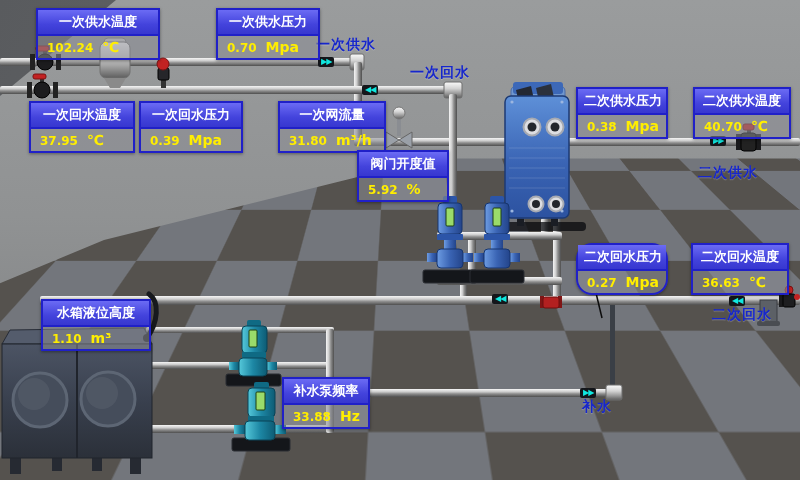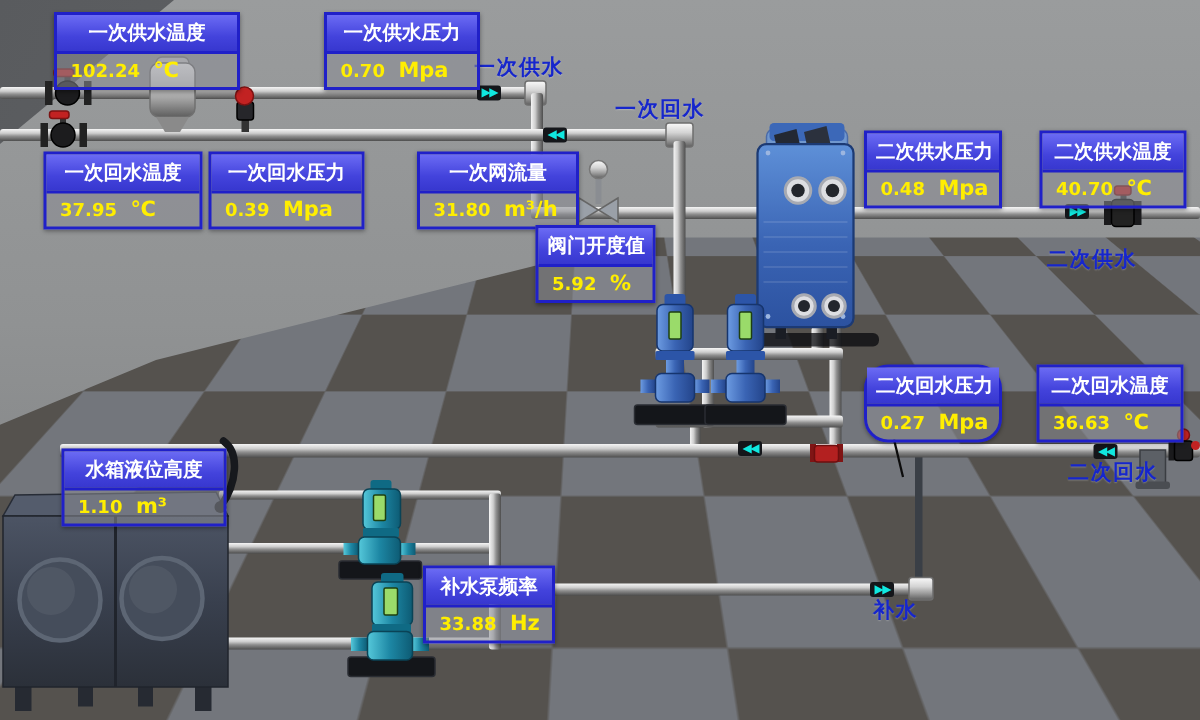--- a/index.html
+++ b/index.html
@@ -332,32 +332,32 @@
   </div>
 
   <div class="gauge" style="left:246px;top:101px;width:108px;margin-left:32px;">
     <div class="gauge-title">一次网流量</div>
     <div class="gauge-row">
       <span class="gauge-val">31.80</span>
       <span class="gauge-unit">m³/h</span>
     </div>
   </div>
 
-  <div class="gauge" style="left:357px;top:150px;width:80px;">
+  <div class="gauge" style="left:357px;top:150px;width:92px;">
     <div class="gauge-title">阀门开度值</div>
     <div class="gauge-row">
       <span class="gauge-val">5.92</span>
       <span class="gauge-unit">%</span>
     </div>
   </div>
 
   <div class="gauge" style="left:576px;top:87px;width:92px;">
     <div class="gauge-title">二次供水压力</div>
     <div class="gauge-row">
-      <span class="gauge-val">0.48</span>
+      <span class="gauge-val">0.38</span>
       <span class="gauge-unit">Mpa</span>
     </div>
   </div>
 
   <div class="gauge" style="left:693px;top:87px;width:98px;">
     <div class="gauge-title">二次供水温度</div>
     <div class="gauge-row">
       <span class="gauge-val">40.70</span>
       <span class="gauge-unit">℃</span>
     </div>

